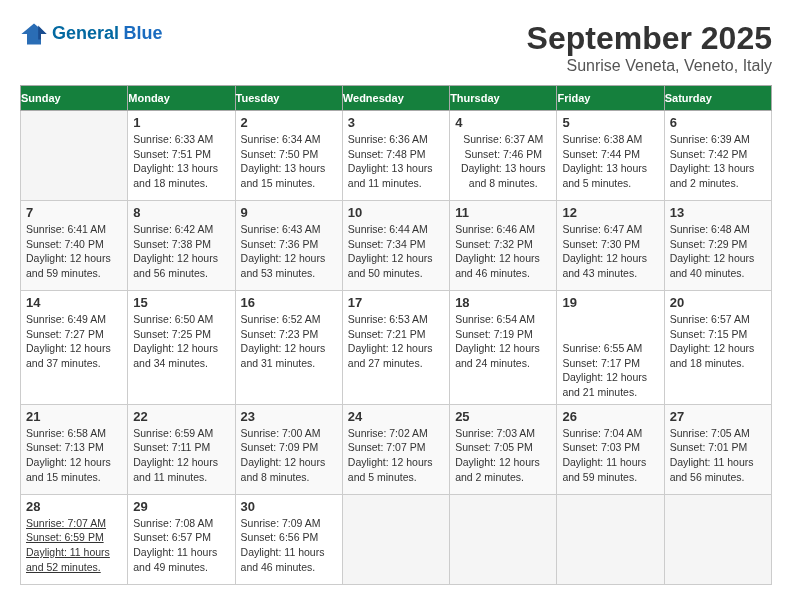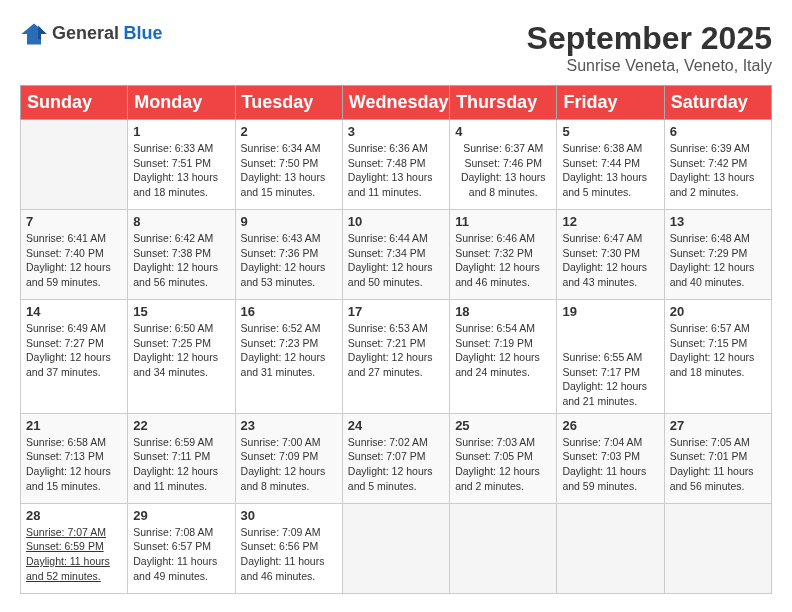--- a/index.html
+++ b/index.html
@@ -17,21 +17,21 @@
       margin-bottom: 10px;
     }
     .logo {
       display: flex;
       align-items: center;
       gap: 4px;
     }
     .logo-text-general {
       font-size: 18px;
       font-weight: bold;
-      color: #404040;
+      color: #0369a1;
       line-height: 1.1;
     }
     .logo-text-blue {
       font-size: 18px;
       font-weight: bold;
       color: #1a6bbf;
       line-height: 1.1;
     }
     .logo-icon {
       width: 28px;
@@ -48,25 +48,25 @@
     .location-title {
       font-size: 16px;
       color: #555;
     }
     table {
       width: 100%;
       border-collapse: collapse;
       table-layout: fixed;
     }
     thead tr th {
-      background-color: #ef4444;
+      background-color: #15803d;
       color: #fff;
-      font-size: 18px;
-      font-weight: bold;
-      padding: 6px 6px;
+      font-size: 11px;
+      font-weight: bold;
+      padding: 6px 0;
       border: 1px solid #aaa;
       text-align: left;
     }
     tbody tr td {
       border: 1px solid #ccc;
       vertical-align: top;
       padding: 4px 5px;
       height: 90px;
       font-size: 11px;
       color: #333;

